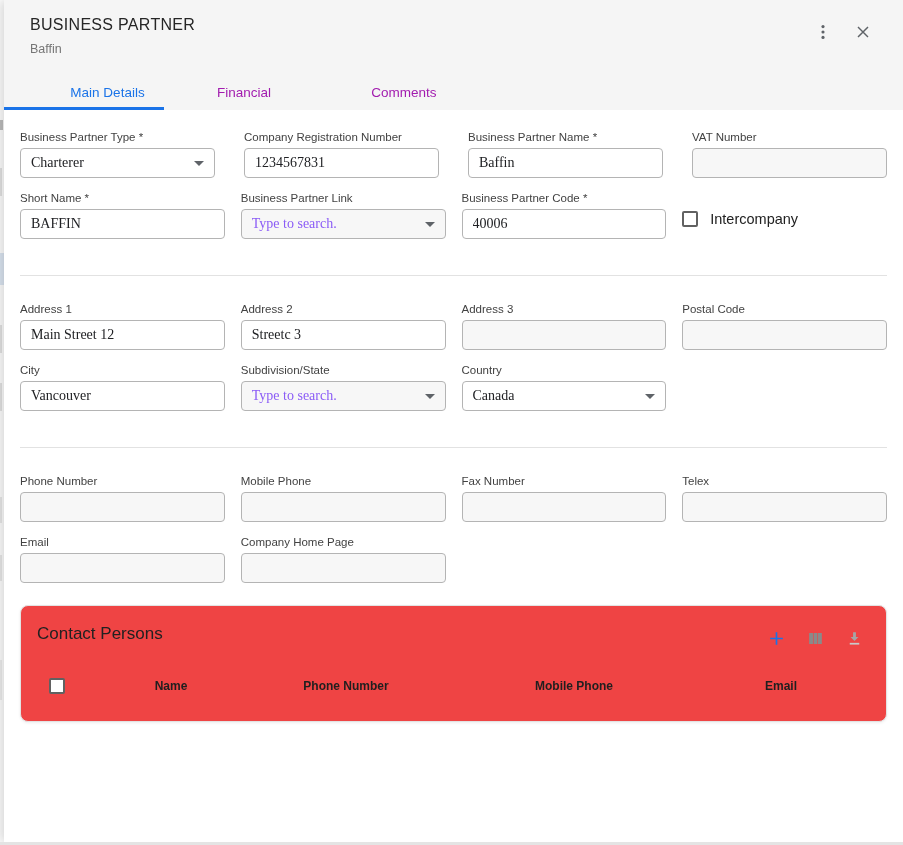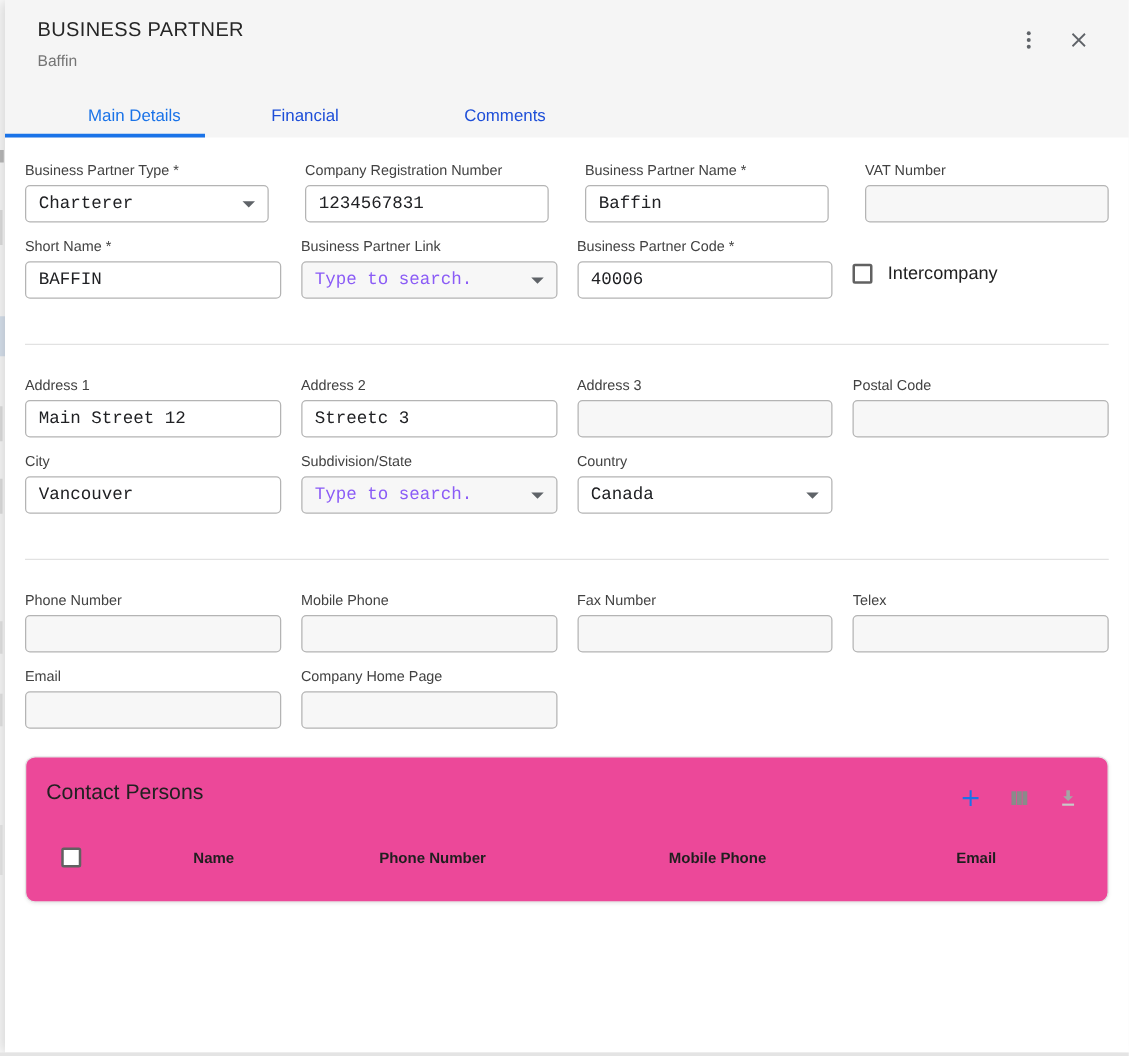--- a/index.html
+++ b/index.html
@@ -30,56 +30,56 @@
   .header-top { display:flex; justify-content:space-between;
     padding:16px 28px 0 26px; }
   .title { font-size:16px; font-weight:500; color:#262626; letter-spacing:0.3px; }
   .subtitle { margin-top:8px; font-size:12.5px; color:#757575; }
   .header-actions { display:flex; gap:16px; padding-top:4px; }
   .icon-btn { width:24px; height:24px; border:none; background:transparent;
     cursor:pointer; display:flex; align-items:center; justify-content:center; padding:0; }
 
   .tabs { position:absolute; bottom:0; left:0; display:flex; }
   .tab { width:160px; height:36px; display:flex; align-items:center;
-    justify-content:center; font-size:13.5px; color:#1d4ed8; cursor:pointer;
+    justify-content:center; font-size:13.5px; color:#a21caf; cursor:pointer;
     position:relative; background:transparent; border:none; }
   .tab.active { color:#1a73e8;padding-left:47px; }
   .tab.active::after { content:""; position:absolute; left:0; right:0; bottom:0;
     height:3px; background:#1a73e8; }
 
   
   .content { padding:0 16px; }
   .form-row { display:grid; grid-template-columns:repeat(4,1fr); column-gap:16px; }
   .mt-first { margin-top:20px;gap:29px; }
   .mt-row { margin-top:13px; }
   .divider { height:1px; background:#e2e2e2; margin-top:36px; }
   .after-divider { margin-top:26px; }
 
   .field label { display:block; font-size:11.5px; line-height:14px;
     color:#424242; margin-bottom:4px; }
   .text-input, .select { width:100%; height:30px; border:1px solid #b4b4b4;
     border-radius:4px; background:#ffffff; font-size:14px; color:#202124;
-    padding:0 10px; font-family:Liberation Mono, monospace; outline:none; }
+    padding:0 10px; font-family:Liberation Serif, serif; outline:none; }
   .text-input.empty, .select.empty { background:#f7f7f7; }
   .select { display:flex; align-items:center; justify-content:space-between;
     cursor:pointer; }
   .select-value { overflow:hidden; white-space:nowrap; }
   .select-value.placeholder { color:#8b5cf6; }
   .caret { width:0; height:0; border-left:5px solid transparent;
     border-right:5px solid transparent; border-top:5.5px solid #5f6368;
     flex:none; margin-left:6px; }
 
   .checkbox-field { display:flex; align-items:flex-start; margin-top:20px; }
   .checkbox { width:16px; height:16px; border:2px solid #616161; border-radius:2px;
     background:#fff; display:inline-block; cursor:pointer; flex:none; }
   .checkbox-label { font-size:14.5px; color:#212121; margin-left:12px; }
 
   
   .card { margin-top:22px; height:117px; border:1px solid #e3e3e3;
-    border-radius:8px; box-shadow:0 1px 3px rgba(0,0,0,0.07); background:#ec4899; }
+    border-radius:8px; box-shadow:0 1px 3px rgba(0,0,0,0.07); background:#ef4444; }
   .card-header { display:flex; justify-content:space-between; align-items:flex-start;
     padding:18px 20px 0 16px; }
   .card-title { font-size:17px; font-weight:400; color:#212121; }
   .card-actions { display:flex; gap:15px; align-items:center; margin-top:2px; }
 
   .table-header { display:flex; align-items:center; margin-top:26px;
     padding-left:28px; height:20px; }
   .th-check { margin-right:0; }
   .th { font-size:12px; font-weight:700; color:#1f1f1f; text-align:center; }
   .th-name   { width:212px; }

